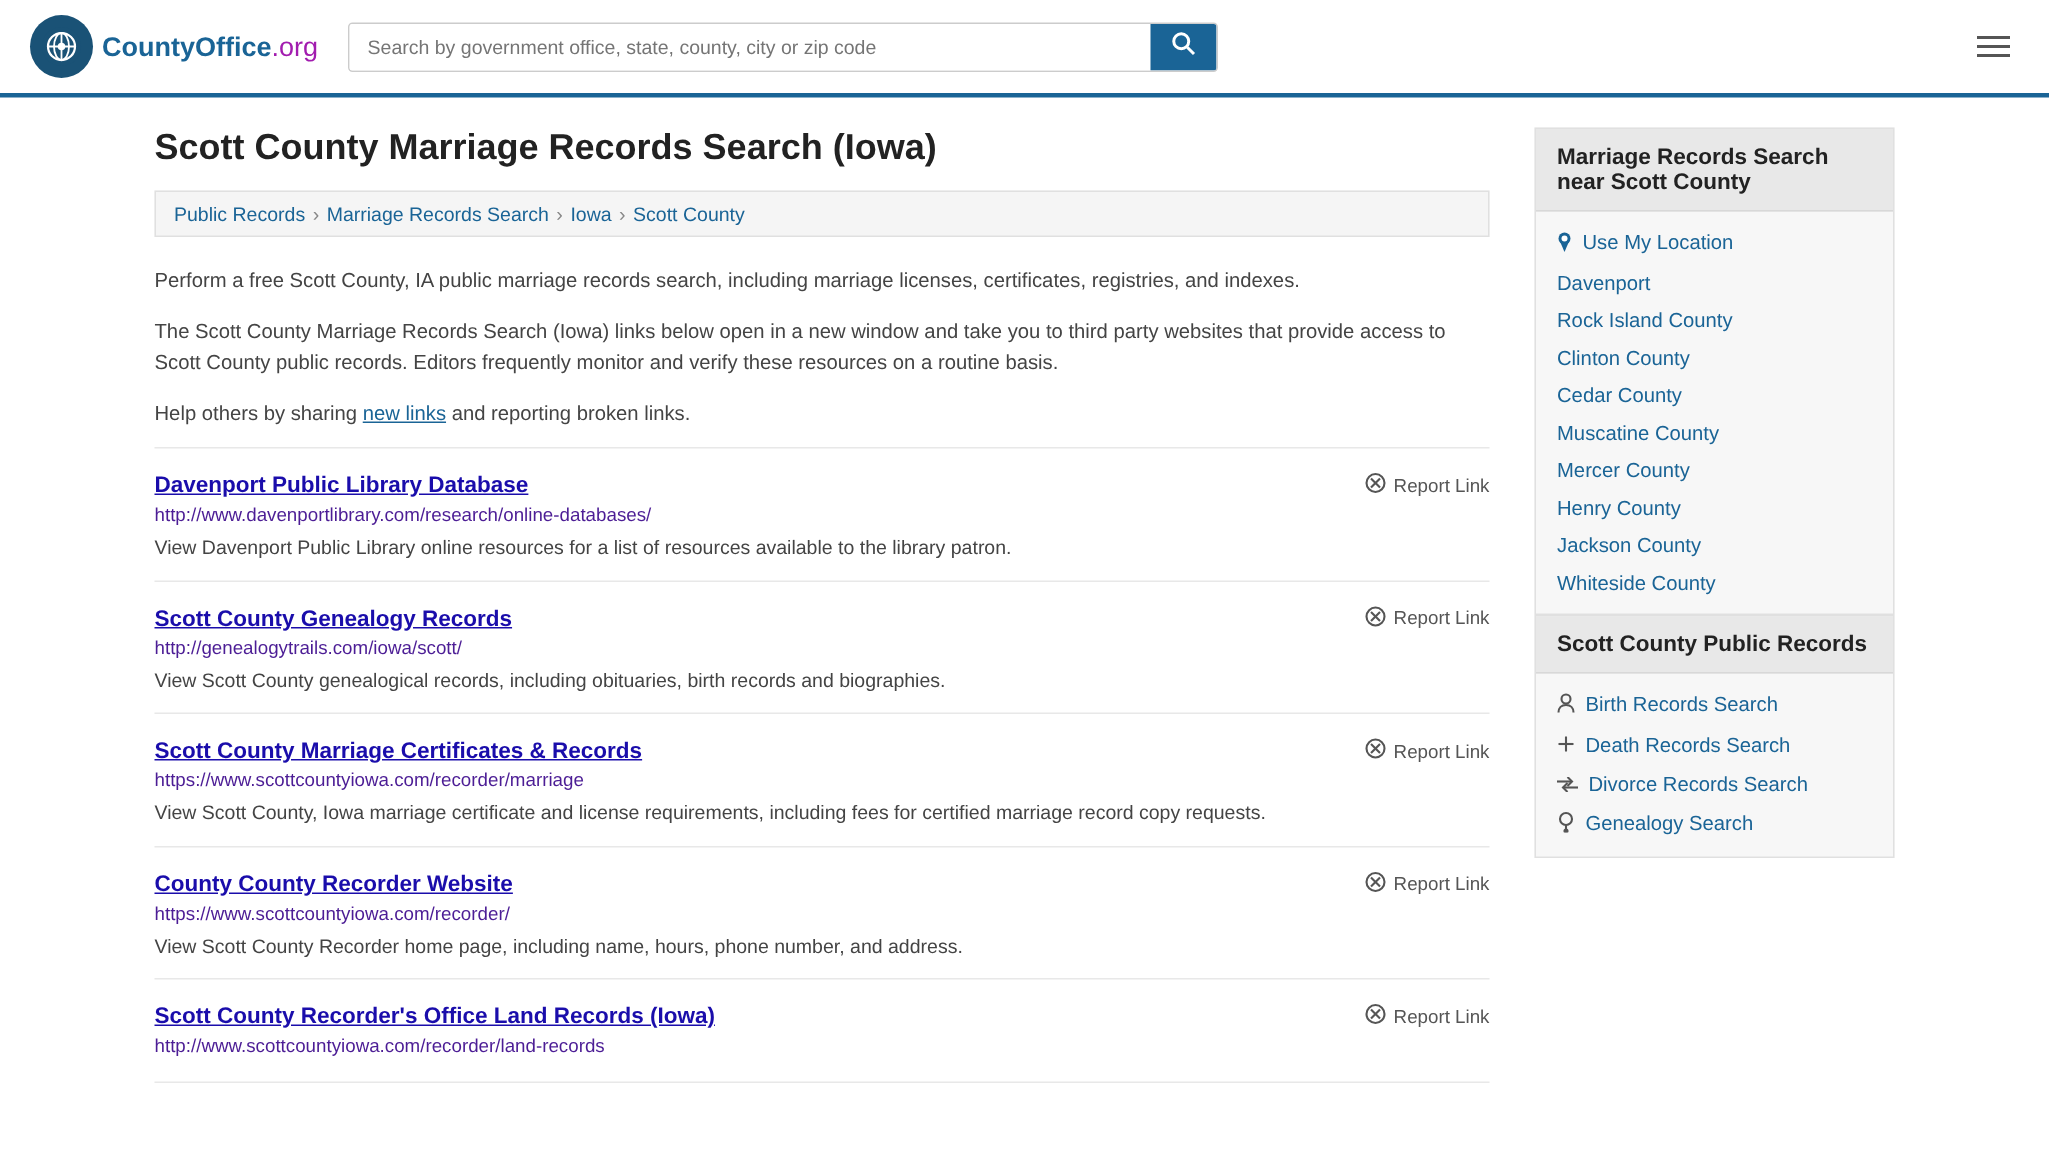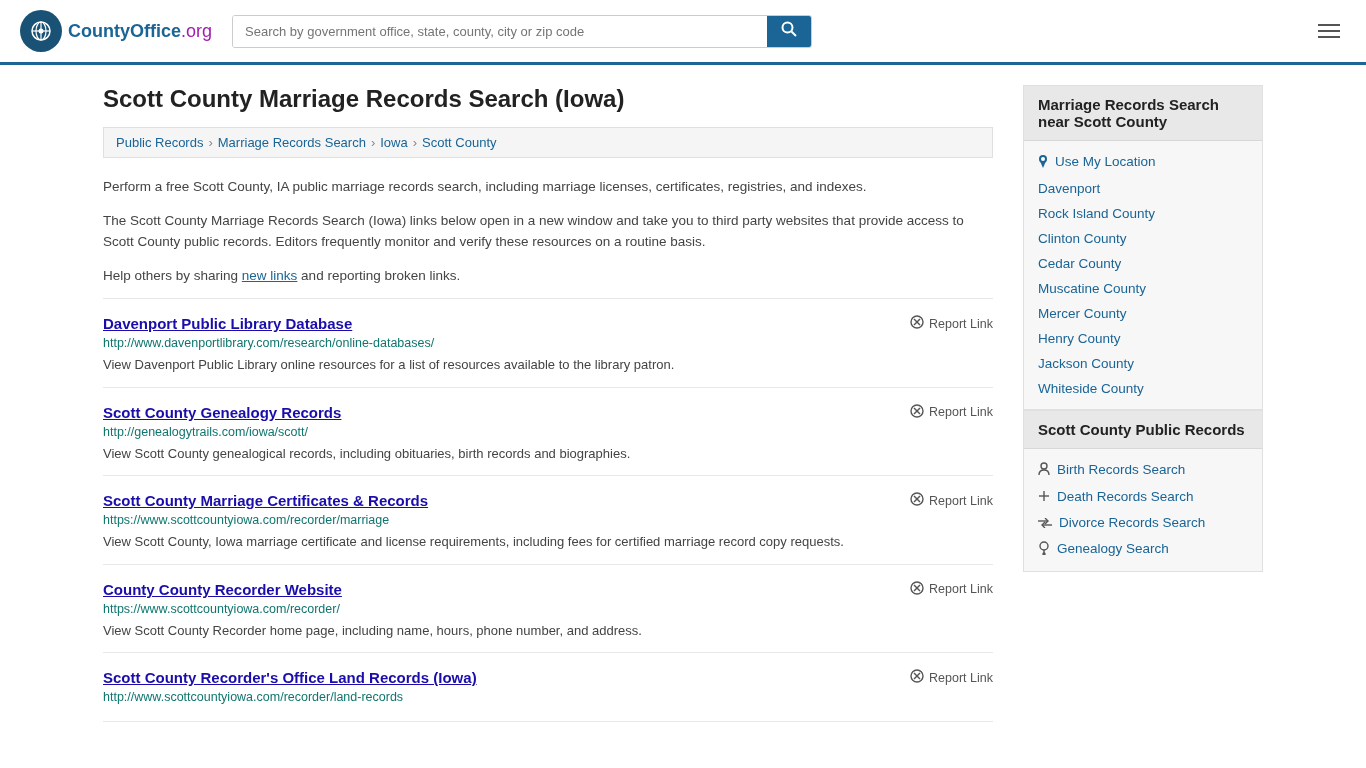--- a/index.html
+++ b/index.html
@@ -142,21 +142,21 @@
       display: flex;
       align-items: center;
       gap: 5px;
       font-size: 12.5px;
       color: #555;
       cursor: pointer;
       background: none;
       border: none;
     }
     .report-icon { font-size: 14px; color: #555; }
-    .result-url { font-size: 12.5px; color: #0f766e; margin-bottom: 5px; }
+    .result-url { font-size: 12.5px; color: #4c1d95; margin-bottom: 5px; }
     .result-desc { font-size: 13px; color: #444; line-height: 1.5; }
 
     
     .sidebar-section {
       background: #f7f7f7;
       border: 1px solid #e0e0e0;
     }
     .sidebar-section-title {
       background: #e8e8e8;
       padding: 10px 14px;

